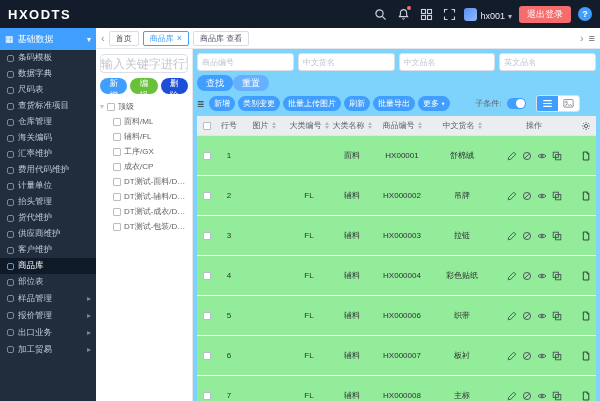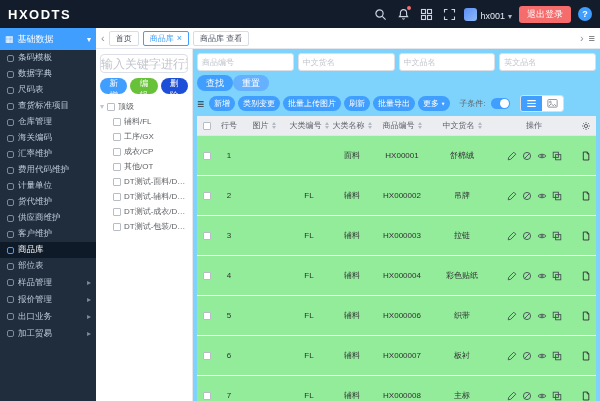--- a/index.html
+++ b/index.html
@@ -67,21 +67,21 @@
   .filter-row{display:flex;gap:4px}
   .filter-row input{flex:1;min-width:0;height:18px;border:1px solid #dcdfe6;border-radius:3px;font-size:8px;padding:0 4px;color:#606266;font-family:inherit}
   .filter-row input::placeholder{color:#c0c4cc}
   .filter-actions{display:flex;}
   .btn.act{height:16px;font-size:9px;padding:0 9px}
   .toolbar{display:flex;align-items:center;gap:3px}
   .menu-glyph{font-size:12px;color:#303133;margin-right:2px;cursor:pointer;line-height:1}
   .tb-group{display:flex;gap:3px}
   .btn.sm{height:15px;font-size:8px;padding:0 5px;white-space:nowrap}
   .more-caret{font-size:7px;margin-left:2px}
-  .subcond{font-size:8px;color:#606266;margin-left:6px}
+  .subcond{font-size:8px;color:#606266;margin-left:22px}
   .toggle{width:19px;height:11px;border-radius:6px;background:#409eff;position:relative;margin-left:3px;cursor:pointer}
   .toggle::after{content:"";position:absolute;right:1px;top:1px;width:9px;height:9px;border-radius:50%;background:#fff}
   .viewswitch{display:flex;border:1px solid #dcdfe6;border-radius:3px;overflow:hidden;margin-left:7px}
   .vbtn{width:21px;height:15px;display:flex;align-items:center;justify-content:center;background:#fff;color:#8a8f99;cursor:pointer}
   .vbtn.active{background:#409eff;color:#fff}
 
   
   .grid-cols{display:grid;grid-template-columns:20px 24px 46px 44px 42px 58px 62px 82px 1fr}
   .thead{background:#ebedf0}
   .th{height:20px;display:flex;align-items:center;justify-content:center;gap:2px;font-size:8px;color:#5a5e66;border-bottom:1px solid #dfe6ec;overflow:hidden;white-space:nowrap}
@@ -190,20 +190,24 @@
           <div class="side-item">
             <span class="mini-icon"></span>
             <span class="side-label">费用代码维护</span>
           </div>
 
           <div class="side-item">
             <span class="mini-icon"></span>
             <span class="side-label">计量单位</span>
           </div>
 
+          <div class="side-item">
+            <span class="mini-icon"></span>
+            <span class="side-label">抬头管理</span>
+          </div>
 
           <div class="side-item">
             <span class="mini-icon"></span>
             <span class="side-label">货代维护</span>
           </div>
 
           <div class="side-item">
             <span class="mini-icon"></span>
             <span class="side-label">供应商维护</span>
           </div>
@@ -285,40 +289,40 @@
             <button class="btn red tree-btn">删除</button>
           </div>
           <div class="tree">
             <div class="tree-row">
               <span class="tree-caret">▾</span>
               <span class="cbx"></span>
               <span class="tree-label">顶级</span>
             </div>
             <div>
 
-
                 <div class="tree-row child">
                   <span class="cbx"></span>
+                  <span class="tree-label">面料/ML</span>
+                </div>
+
+                <div class="tree-row child">
+                  <span class="cbx"></span>
                   <span class="tree-label">辅料/FL</span>
                 </div>
 
                 <div class="tree-row child">
                   <span class="cbx"></span>
                   <span class="tree-label">工序/GX</span>
                 </div>
 
                 <div class="tree-row child">
                   <span class="cbx"></span>
                   <span class="tree-label">成衣/CP</span>
                 </div>
 
-                <div class="tree-row child">
-                  <span class="cbx"></span>
-                  <span class="tree-label">其他/OT</span>
-                </div>
 
                 <div class="tree-row child">
                   <span class="cbx"></span>
                   <span class="tree-label">DT测试-面料/DT测试-面料</span>
                 </div>
 
                 <div class="tree-row child">
                   <span class="cbx"></span>
                   <span class="tree-label">DT测试-辅料/DT测试-辅料</span>
                 </div>

